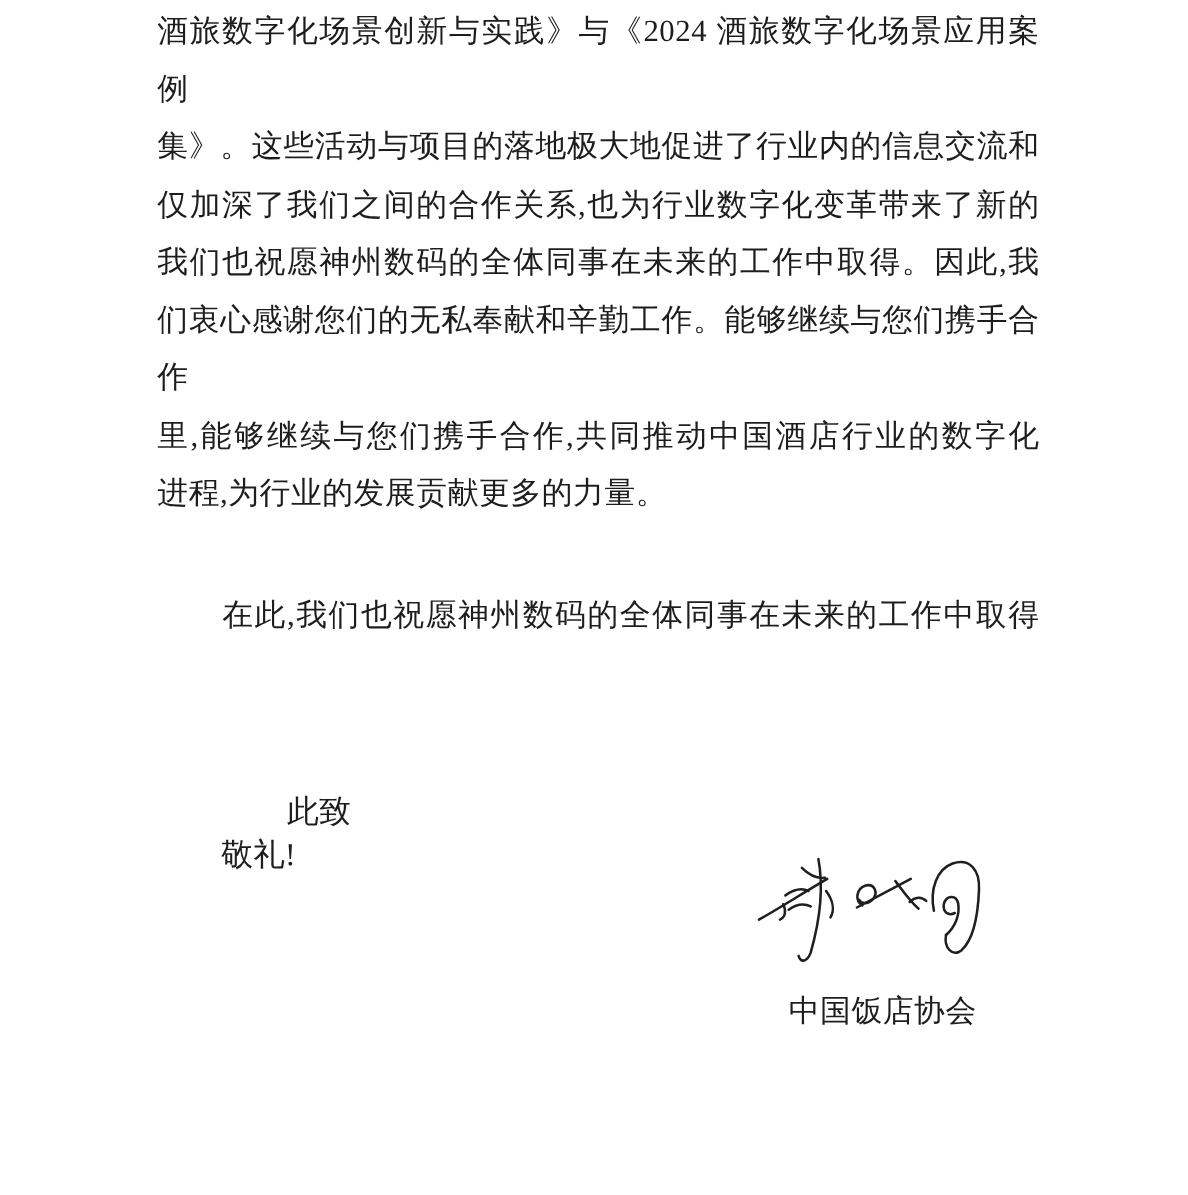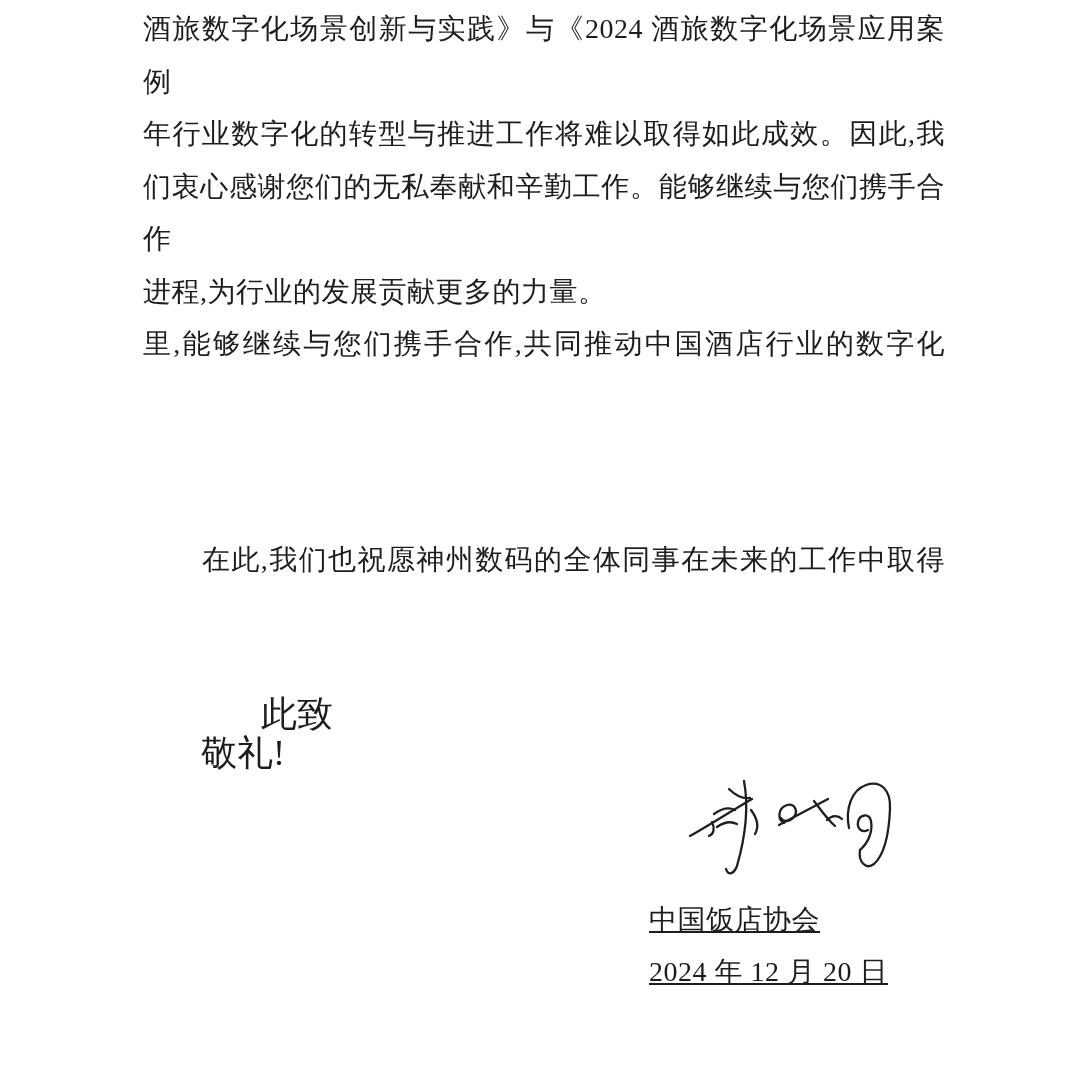--- a/index.html
+++ b/index.html
@@ -30,29 +30,30 @@
     white-space: nowrap;
   }
   .just {
     white-space: normal;
     text-align: justify;
     text-align-last: justify;
   }
   .indent2 { text-indent: 59px; }
 
   .salute {
-    font-size: 36px;
+    font-size: 29px;
     line-height: 34px;
     white-space: nowrap;
+    margin-top: 24px;
   }
 
   .sig-block {
     right: 140px;
     top: 894px;
-    text-decoration: underline;
+    text-align: right;
   }
   .sig-block .org-ln {
     font-size: 28px;
     line-height: 52px;
     letter-spacing: 0.5px;
     white-space: nowrap;
   }
 
   .signature-svg {
     left: 684px;
@@ -68,24 +69,26 @@
     stroke-linejoin: round;
   }
 </style>
 </head>
 <body>
 
 <div class="page">
 
   <div class="abs para" style="top:3px;">
     <div class="ln just">酒旅数字化场景创新与实践》与《2024 酒旅数字化场景应用案例</div>
-    <div class="ln just">年行业数字化的转型与推进工作将难以取得如此成效。因此,我</div>
+    <div class="ln just">集》。这些活动与项目的落地极大地促进了行业内的信息交流和</div>
+    <div class="ln just">仅加深了我们之间的合作关系,也为行业数字化变革带来了新的</div>
+    <div class="ln just">我们也祝愿神州数码的全体同事在未来的工作中取得。因此,我</div>
     <div class="ln just">们衷心感谢您们的无私奉献和辛勤工作。能够继续与您们携手合作</div>
+    <div class="ln just">里,能够继续与您们携手合作,共同推动中国酒店行业的数字化</div>
     <div class="ln">进程,为行业的发展贡献更多的力量。</div>
-    <div class="ln just">里,能够继续与您们携手合作,共同推动中国酒店行业的数字化</div>
   </div>
 
   <div class="abs para" style="top:534px;">
     <div class="ln just indent2">在此,我们也祝愿神州数码的全体同事在未来的工作中取得</div>
   </div>
 
   <div class="abs salute" style="left:261px; top:697px;">此致</div>
   <div class="abs salute" style="left:201px; top:736px;">敬礼!</div>
 
   <svg class="abs signature-svg" viewBox="0 0 218 114" aria-hidden="true">
@@ -102,16 +105,15 @@
     <path d="M 95,55 C 112,46 127,38 144,29"></path>
     <path d="M 130,31 C 137,40 143,49 151,56"></path>
     <path d="M 143,50 C 148,45 154,45 158,49"></path>
 
     <path d="M 165,58 C 161,38 168,20 182,15 C 197,10 207,20 206,39 C 205,64 200,85 190,94 C 182,100 174,92 176,80"></path>
     <path d="M 176,80 C 184,73 189,62 187,51 C 185,43 176,44 174,52 C 173,59 178,63 184,60"></path>
   </svg>
 
   <div class="abs sig-block">
     <div class="org-ln">中国饭店协会</div>
-    <div class="org-ln">2024 年 12 月 20 日</div>
   </div>
 
 </div>
 
 </body></html>

